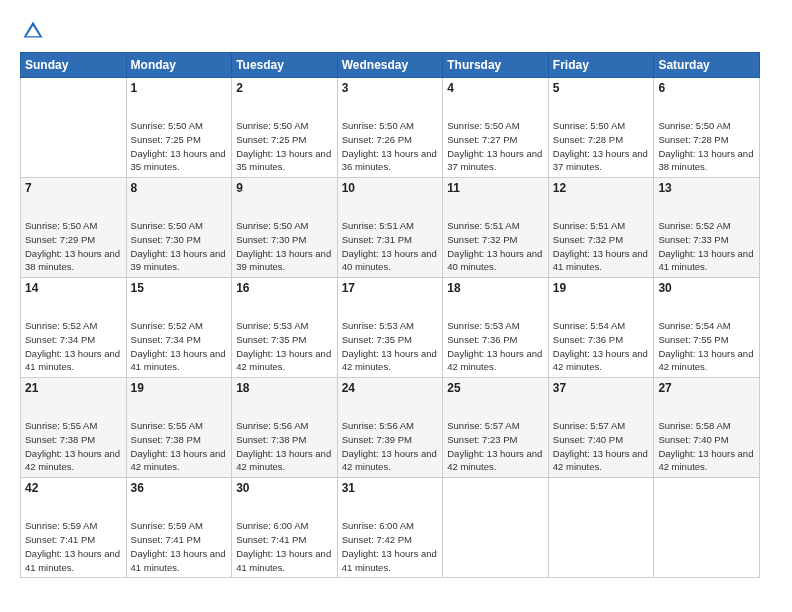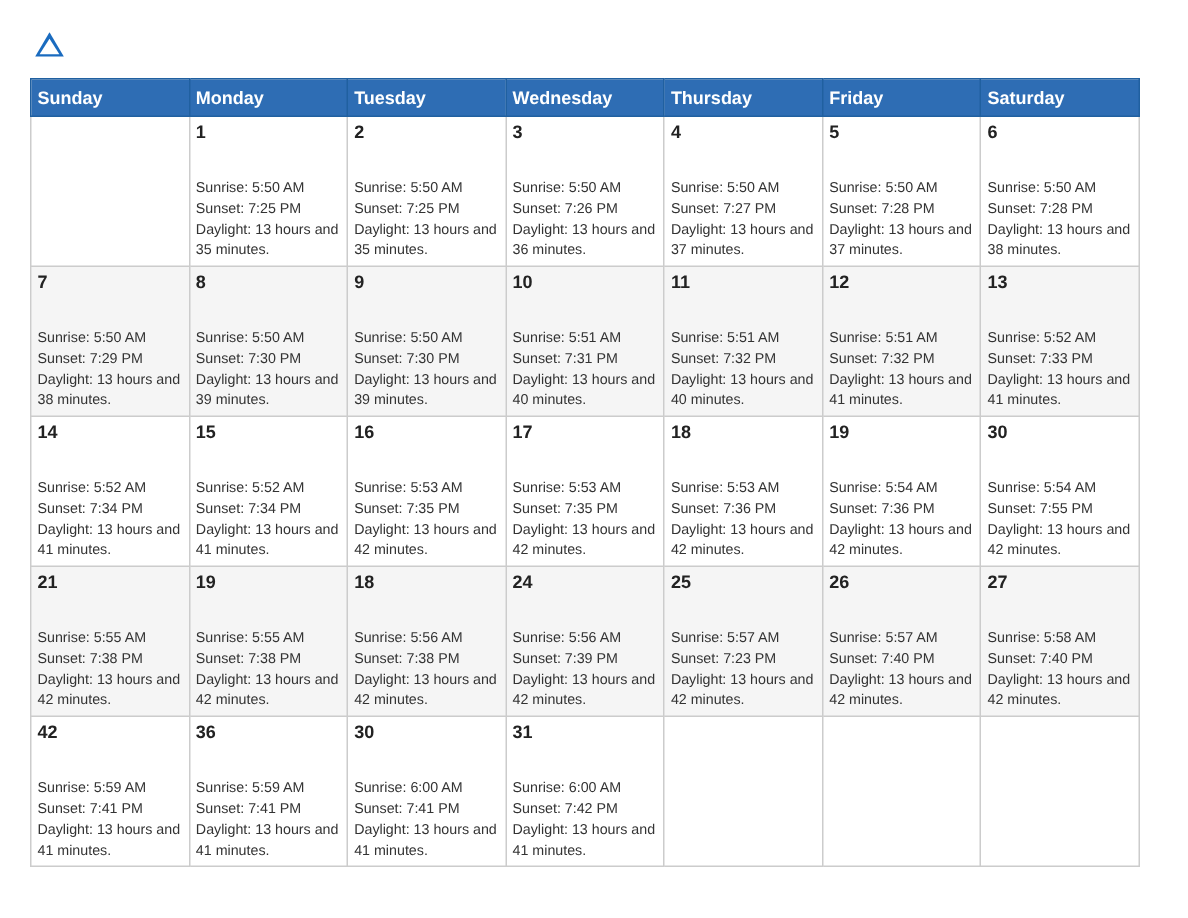--- a/index.html
+++ b/index.html
@@ -316,21 +316,21 @@
 and 42 minutes.</div>
           </td>
           <td>
             <span class="day-number">25</span>
             <div class="day-info">Sunrise: 5:57 AM
 Sunset: 7:23 PM
 Daylight: 13 hours
 and 42 minutes.</div>
           </td>
           <td>
-            <span class="day-number">26</span>
+            <span class="day-number">37</span>
             <div class="day-info">Sunrise: 5:57 AM
 Sunset: 7:40 PM
 Daylight: 13 hours
 and 42 minutes.</div>
           </td>
           <td>
             <span class="day-number">27</span>
             <div class="day-info">Sunrise: 5:58 AM
 Sunset: 7:40 PM
 Daylight: 13 hours

